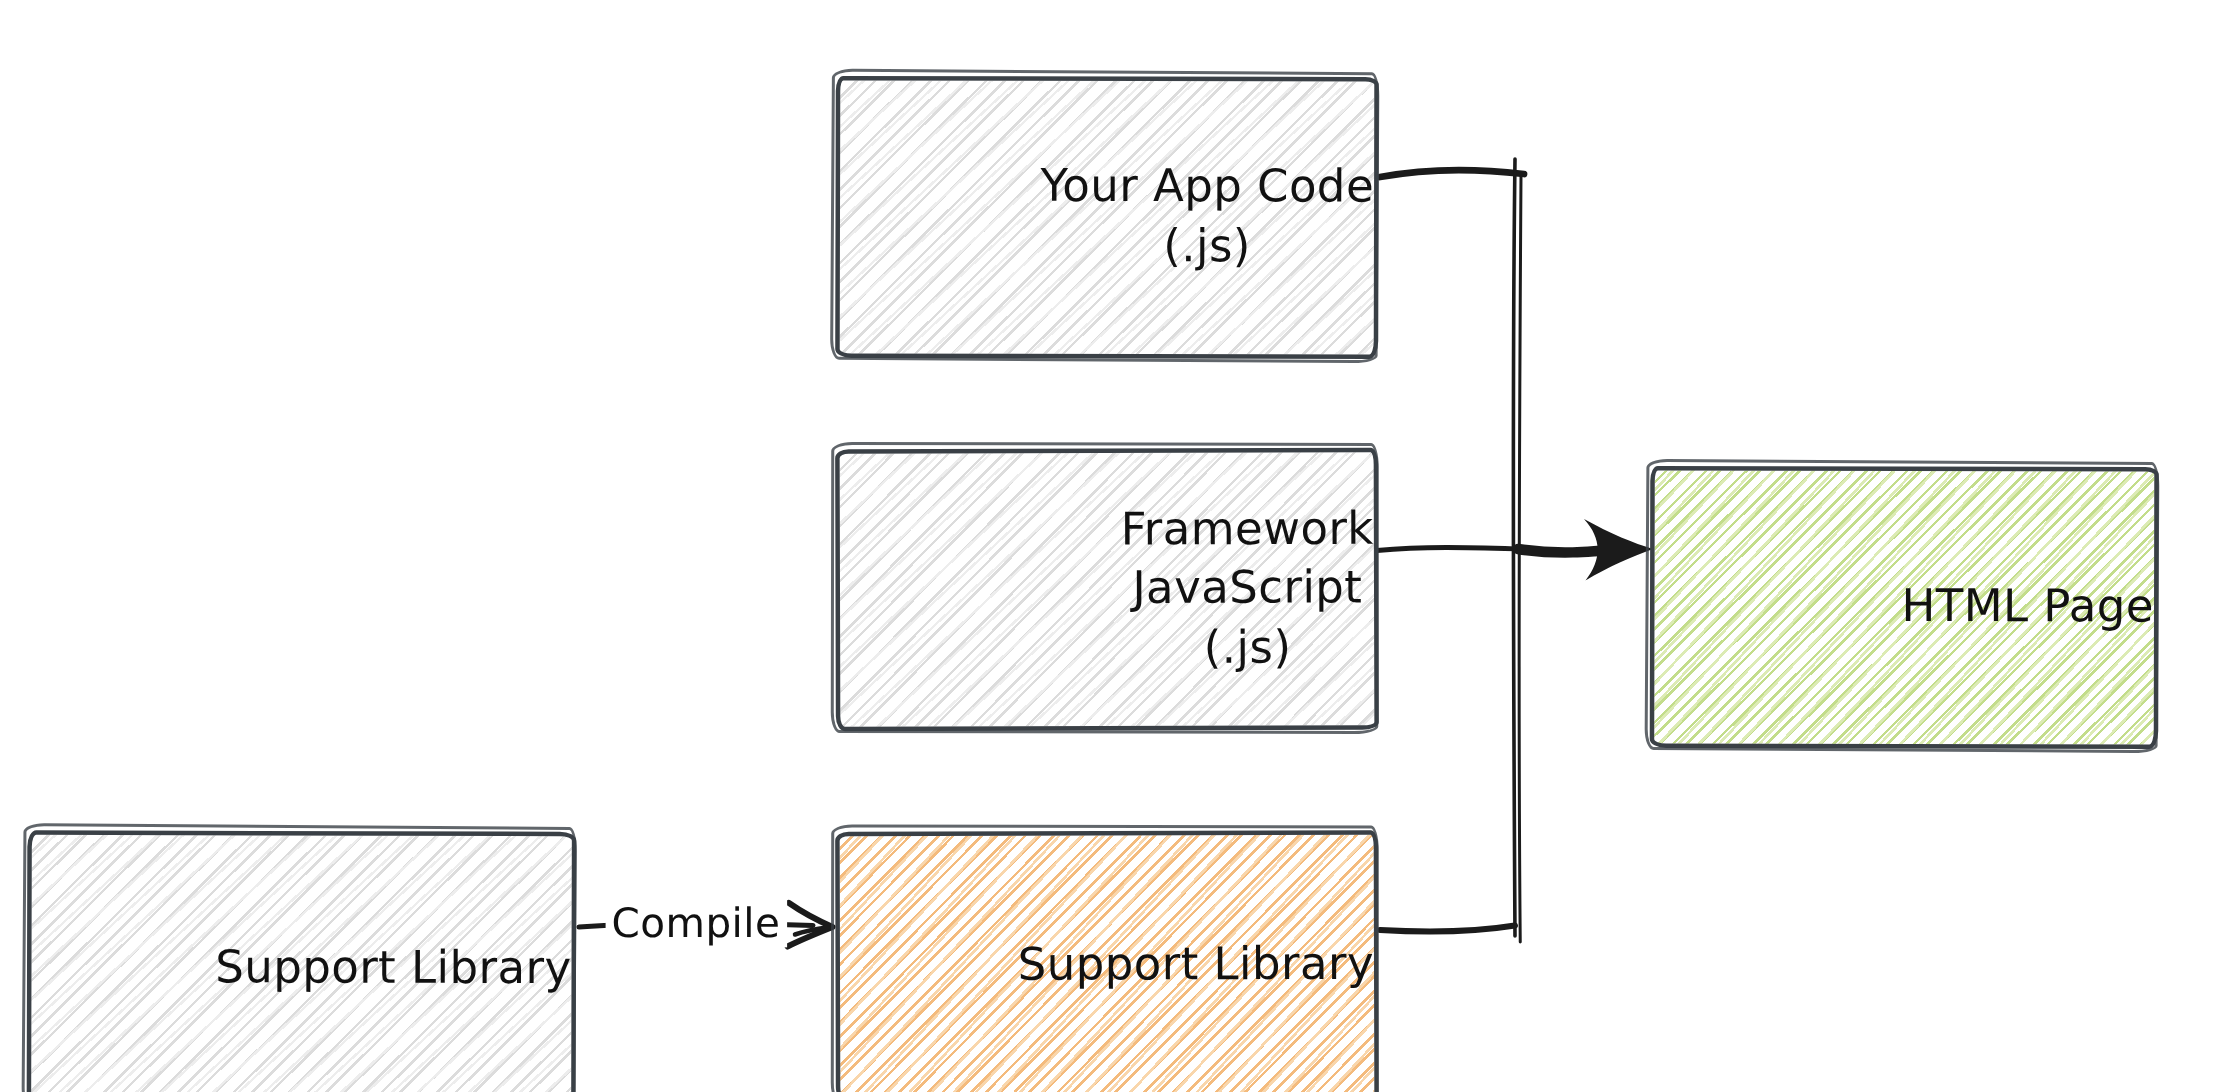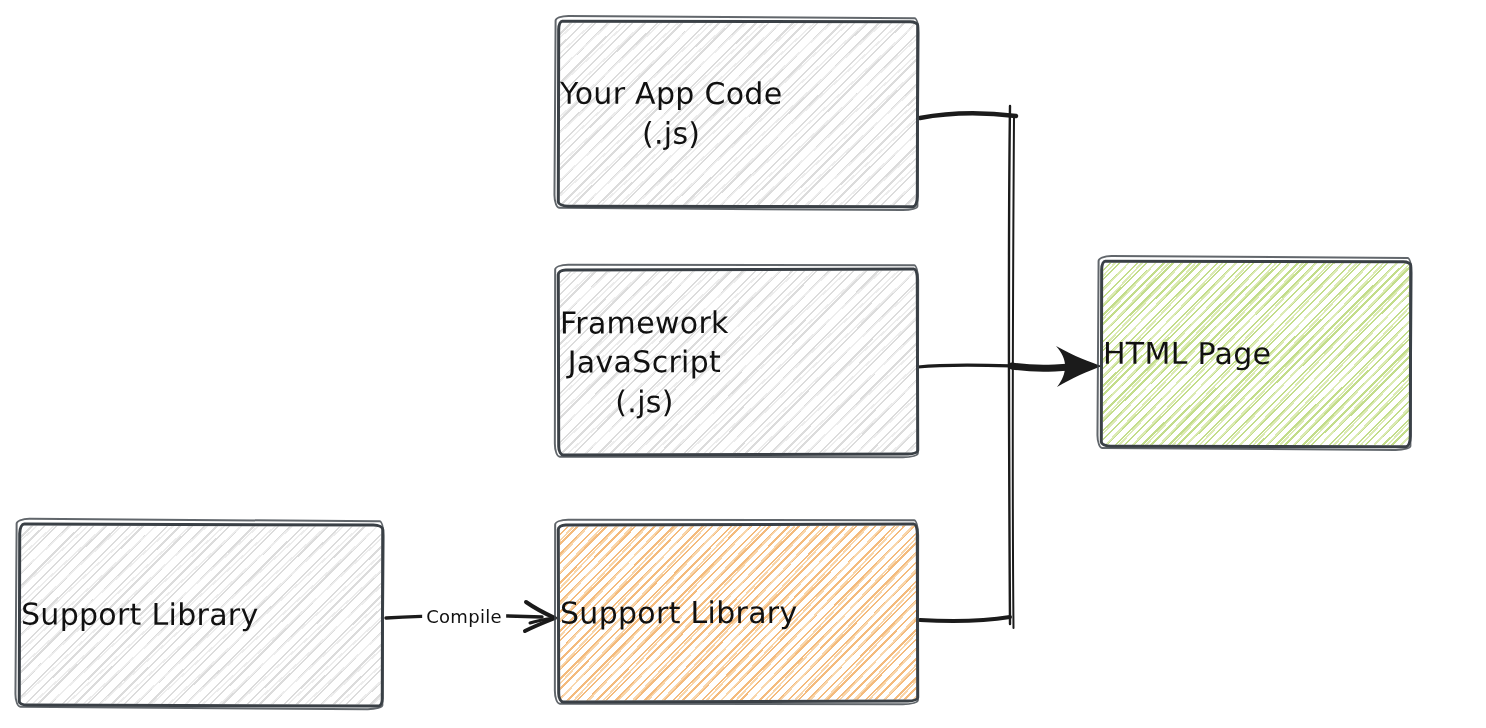--- a/index.html
+++ b/index.html
@@ -11,22 +11,22 @@
   html,body{margin:0;padding:0;background:var(--background);}
   .canvas{
     position:relative;width:1486px;height:728px;overflow:hidden;
     background:var(--background);
     font-family:"DejaVu Sans","Liberation Sans",sans-serif;color:var(--text);
   }
   .edges{position:absolute;left:0;top:0;width:1486px;height:728px;}
   .stroke{stroke:var(--connector);fill:none;stroke-linecap:round;stroke-linejoin:round;}
   .arrow-fill{fill:var(--connector);stroke:none;}
   .node{
-    position:absolute;display:flex;align-items:center;justify-content:flex-start;
-    text-align:center;border:3.5px solid var(--box-stroke);box-sizing:border-box;
+    position:absolute;display:flex;align-items:center;justify-content:flex-end;
+    text-align:center;border:3.5px solid var(--box-stroke);box-sizing:border-box;margin-top:31px;
   }
   .node::after{
     content:"";position:absolute;inset:-7px -3px -5px -6px;pointer-events:none;
     border:2px solid var(--box-stroke);opacity:.8;
     border-radius:14px 5px 16px 6px / 6px 16px 5px 14px;
     transform:rotate(.25deg);
   }
   .node .label{font-size:30px;line-height:1.32;letter-spacing:.3px;}
   .node .label span{display:block;}
   .fill-gray{background-image:
@@ -36,21 +36,21 @@
     repeating-linear-gradient(133deg, transparent 0 9px, var(--hatch-orange-light) 9px 10.8px),
     repeating-linear-gradient(135deg, transparent 0 5px, var(--hatch-orange) 5px 6.8px);}
   .fill-green{background-image:
     repeating-linear-gradient(133deg, transparent 0 8px, var(--hatch-green-light) 8px 9.8px),
     repeating-linear-gradient(135deg, transparent 0 4.6px, var(--hatch-green) 4.6px 6.3px);}
   .r1{border-radius:5px 9px 6px 11px / 10px 5px 12px 6px;transform:rotate(.12deg);}
   .r2{border-radius:9px 5px 11px 6px / 6px 11px 5px 10px;transform:rotate(-.15deg);}
   .r3{border-radius:6px 11px 5px 9px / 11px 6px 9px 5px;transform:rotate(.15deg);}
   .edge-label{
     position:absolute;transform:translate(-50%,-53%);
-    background:var(--background);padding:0 4px;font-size:18px;letter-spacing:.3px;
+    background:var(--background);padding:0 4px;font-size:27px;letter-spacing:.3px;
     white-space:nowrap;
   }
 </style>
 </head>
 <body>
 
 <div class="canvas">
 
   <svg class="edges" viewBox="0 0 1486 728">
 
@@ -91,21 +91,21 @@
       <span>Support Library</span>
     </div>
   </div>
 
   <div class="node fill-orange r2" style="left:557px;top:523px;width:362px;height:180px;">
     <div class="label">
       <span>Support Library</span>
     </div>
   </div>
 
-  <div class="node fill-green r1" style="left:1100px;top:260px;width:312px;height:188px;">
+  <div class="node fill-green r1" style="left:1100px;top:280px;width:339px;height:188px;">
     <div class="label">
       <span>HTML Page</span>
     </div>
   </div>
 
   <div class="edge-label" style="left:464px;top:617px;">Compile</div>
 
 </div>
 
 </body></html>

